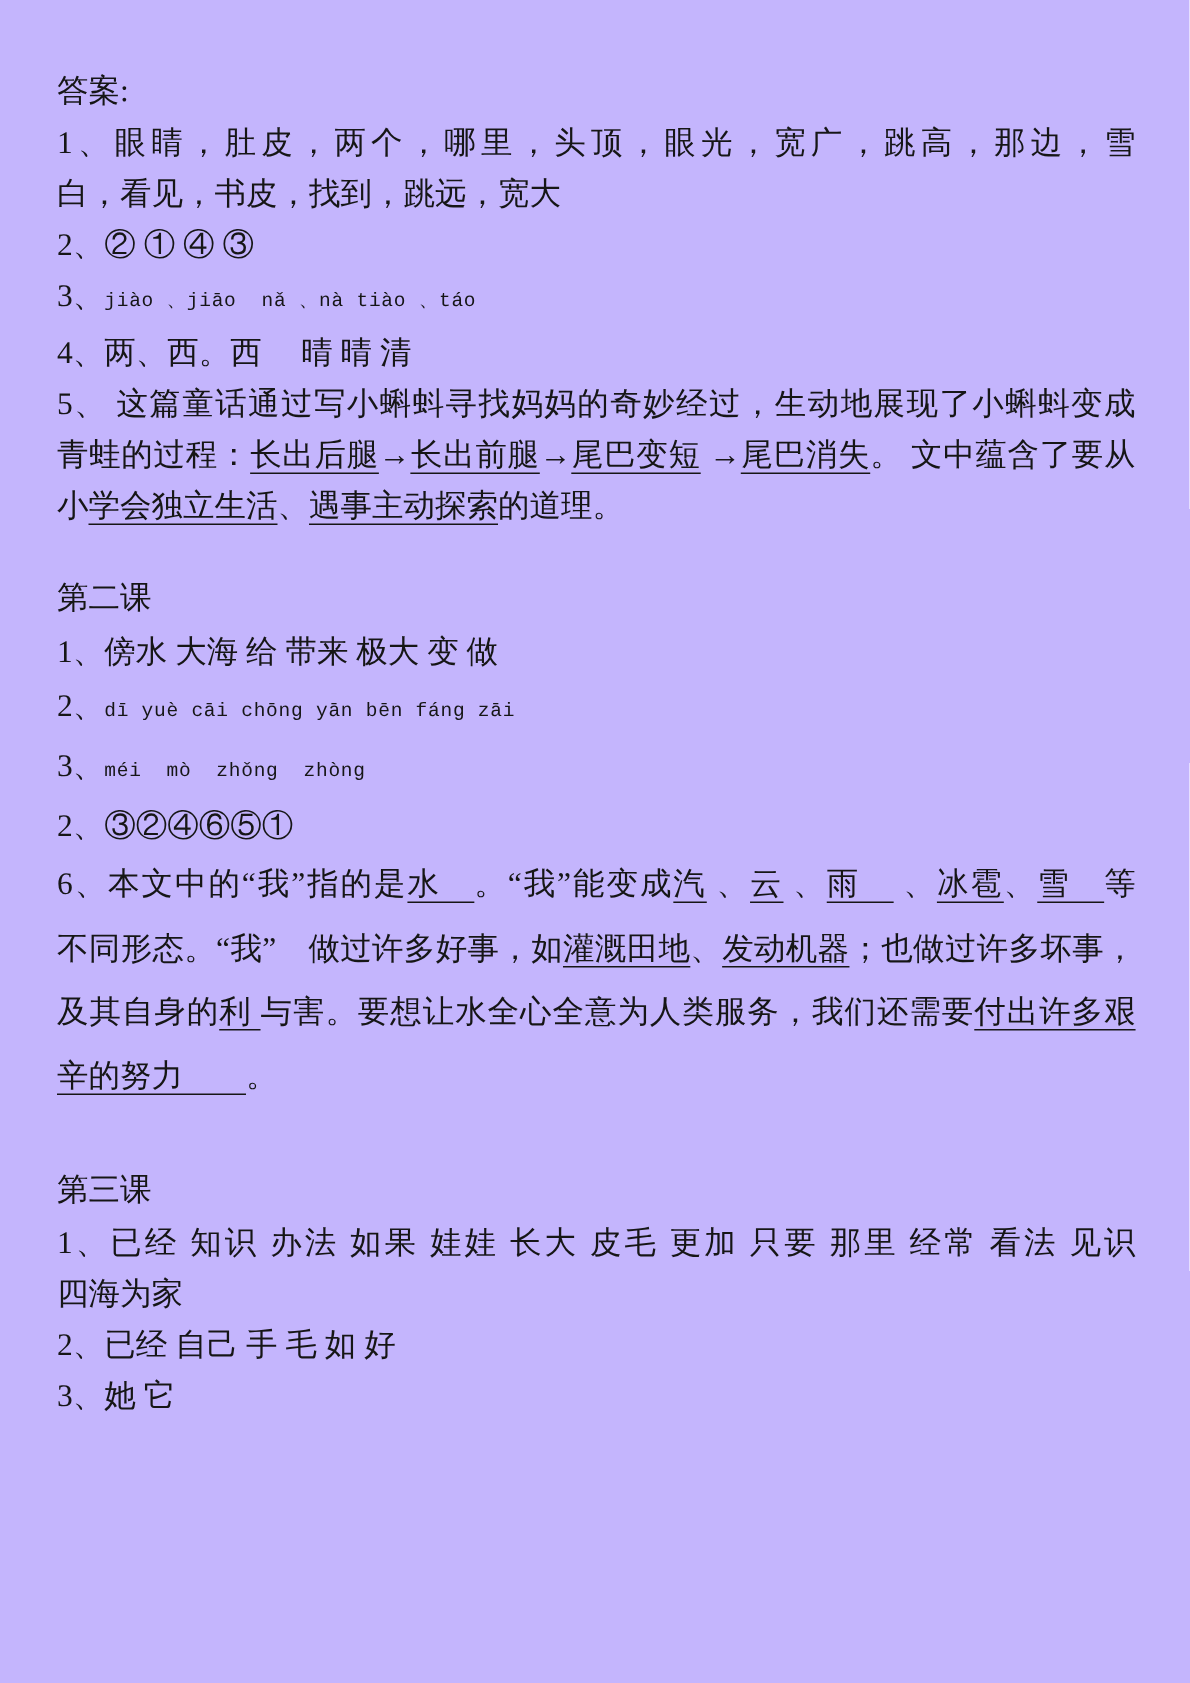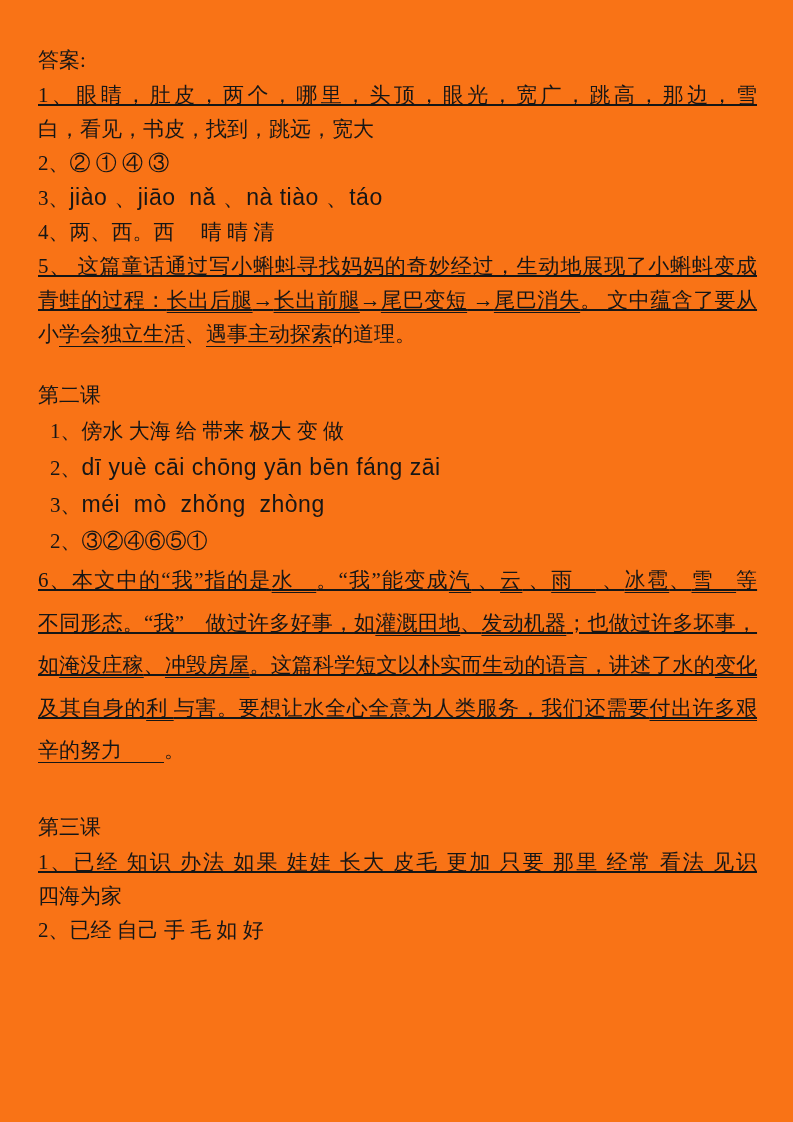--- a/index.html
+++ b/index.html
@@ -6,51 +6,50 @@
     margin: 0;
     padding: 0;
     background: #ffffff;
   }
   .page {
     position: relative;
     width: 793px;
     height: 1122px;
     box-sizing: border-box;
     padding: 42px 36px 0 38px;
-    background: #f97316;
+    background: #c4b5fd;
     color: #161616;
     font-family: "Liberation Serif", "DejaVu Serif", serif;
     font-size: 21px;
     overflow: hidden;
   }
   .line {
     line-height: 34px;
     white-space: pre-wrap;
   }
-  .line.lh36 { line-height: 36px; margin-left: 12px; }
+  .line.lh36 { line-height: 36px; }
   .line.wide { line-height: 42.5px; }
   .line.justify {
     text-align: justify;
     text-align-last: justify;
-    text-decoration: underline;
   }
   .title, .heading {
     line-height: 36px;
   }
   .section-2 { margin-top: 26px; }
   .section-3 { margin-top: 37px; }
   .u {
     text-decoration: underline;
     text-underline-offset: 5px;
     text-decoration-thickness: 1.2px;
     text-align: right;
   }
   .pinyin {
-    font-family: Liberation Sans, sans-serif;
-    font-size: 23px;
+    font-family: Liberation Mono, monospace;
+    font-size: 13px;
     letter-spacing: 0.5px;
   }
 </style>
 </head>
 <body>
 
 <div class="page">
 
   <div class="line title">答案:</div>
 
@@ -69,28 +68,28 @@
 
   <div class="section section-2">
     <div class="line heading">第二课</div>
     <div>
         <div class="line lh36"><span>1、傍水 大海 给 带来 极大 变 做</span></div>
         <div class="line lh36"><span>2、</span><span class="pinyin">dī yuè cāi chōng yān bēn fáng zāi</span></div>
         <div class="line lh36"><span>3、</span><span class="pinyin">méi  mò  zhǒng  zhòng</span></div>
         <div class="line lh36"><span>2、③②④⑥⑤①</span></div>
         <div class="line wide justify"><span>6、本文中的“我”指的是</span><span class="u">水　</span><span>。“我”能变成</span><span class="u">汽</span><span> 、</span><span class="u">云</span><span> 、</span><span class="u">雨　</span><span> 、</span><span class="u">冰雹</span><span>、</span><span class="u">雪　</span><span>等</span></div>
         <div class="line wide justify"><span>不同形态。“我”　做过许多好事，如</span><span class="u">灌溉田地</span><span>、</span><span class="u">发动机器</span><span>；也做过许多坏事，</span></div>
-        <div class="line wide justify"><span>如</span><span class="u">淹没庄稼</span><span>、</span><span class="u">冲毁房屋</span><span>。这篇科学短文以朴实而生动的语言，讲述了水的</span><span class="u">变化</span></div>
         <div class="line wide justify"><span>及其自身的</span><span class="u">利 </span><span>与害。要想让水全心全意为人类服务，我们还需要</span><span class="u">付出许多艰</span></div>
         <div class="line wide"><span class="u">辛的努力　　</span><span>。</span></div>
       </div>
   </div>
 
   <div class="section section-3">
     <div class="line heading">第三课</div>
     <div>
         <div class="line justify"><span>1、已经 知识 办法 如果 娃娃 长大 皮毛 更加 只要 那里 经常 看法 见识</span></div>
         <div class="line"><span>四海为家</span></div>
         <div class="line"><span>2、已经 自己 手 毛 如 好</span></div>
+        <div class="line"><span>3、她 它</span></div>
       </div>
   </div>
 
 </div>
 
 </body></html>

